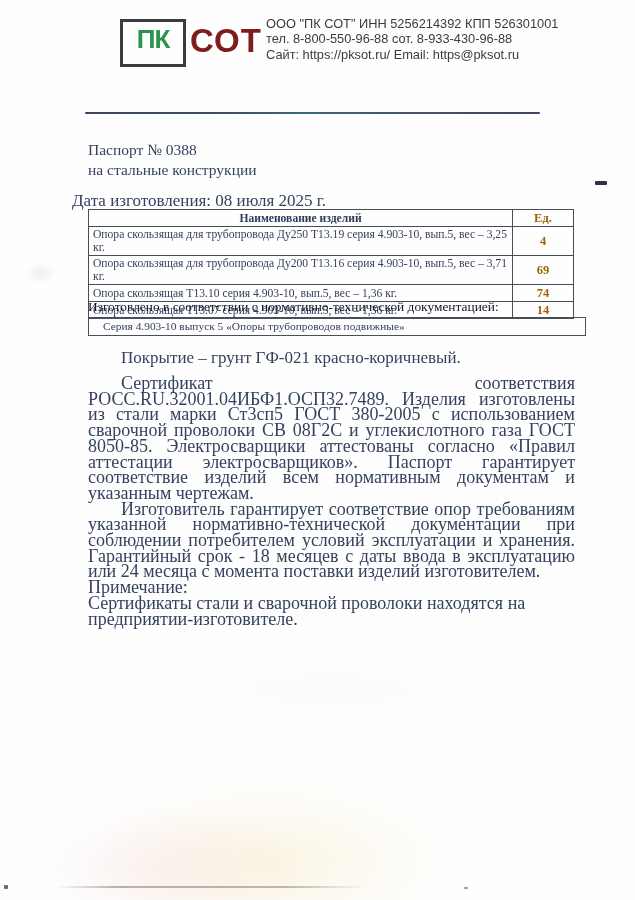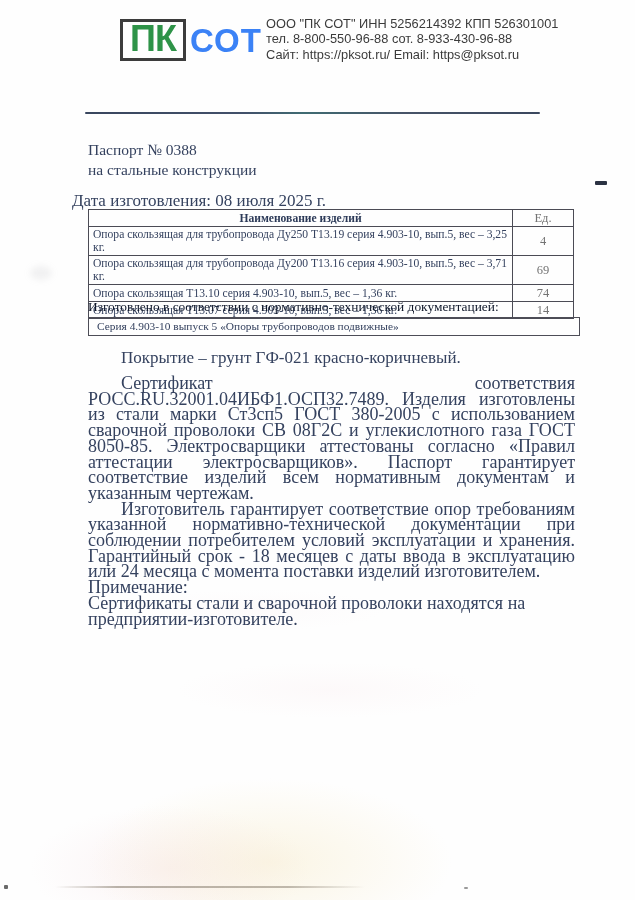--- a/index.html
+++ b/index.html
@@ -18,27 +18,27 @@
       radial-gradient(ellipse 220px 40px at 330px 690px, rgba(246,226,230,0.18), transparent 70%),
       radial-gradient(ellipse 180px 30px at 260px 610px, rgba(246,230,233,0.14), transparent 70%);
     pointer-events:none;
   }
 
   
   .logo-box{
     position:absolute;left:120px;top:19px;width:60px;height:34px;
     border:3px solid #3c3c3c;display:flex;align-items:center;justify-content:center;
     font-family:"Liberation Sans","DejaVu Sans",sans-serif;
-    font-weight:bold;font-size:36px;letter-spacing:-1px;color:#2e9348;
-    line-height:1;padding-bottom:2px;
+    font-weight:bold;font-size:26px;letter-spacing:-1px;color:#2e9348;
+    line-height:1;padding-bottom:8px;
   }
   .logo-sot{
     position:absolute;left:190px;top:24px;
     font-family:"Liberation Sans","DejaVu Sans",sans-serif;
-    font-weight:bold;font-size:33px;line-height:1;color:#3b82f6;letter-spacing:1px;
+    font-weight:bold;font-size:33px;line-height:1;color:#7f1d1d;letter-spacing:1px;
   }
   .company-info{
     position:absolute;left:266px;top:16px;width:330px;
     font-family:"Liberation Sans","DejaVu Sans",sans-serif;
     font-size:12.8px;line-height:15.4px;color:#3b3b3b;
   }
 
   
   .scan-line{
     position:absolute;left:85px;top:112px;width:455px;height:2px;
@@ -66,27 +66,27 @@
   
   table.products{
     position:absolute;left:88px;top:209px;width:486px;
     border-collapse:collapse;table-layout:fixed;
   }
   table.products th,table.products td{
     border:1px solid #4b4b55;font-size:11.6px;line-height:13px;
     padding:1px 4px;height:14px;color:#35425f;
   }
   table.products th{font-weight:bold;text-align:center;color:#2c3a58;}
-  table.products td.qty,table.products th.qty{width:52px;text-align:center;font-weight:normal;color:#737373;font-size:12.5px;}
+  table.products td.qty,table.products th.qty{width:52px;text-align:center;font-weight:bold;color:#a16207;font-size:12.5px;}
 
   .standards-intro{position:absolute;left:88px;top:299px;width:490px;font-size:13.4px;color:#0f172a;}
   .standards-box{
     position:absolute;left:88px;top:317px;width:482px;height:17px;
     border:1px solid #4d4d57;font-size:11.4px;line-height:17px;
-    padding-left:8px;color:#35425f;
+    padding-left:14px;color:#35425f;
   }
 
   .coating-line{position:absolute;left:88px;top:348px;width:487px;font-size:17px;text-indent:33px;color:#35425f;}
 
   .body-flow{position:absolute;left:88px;top:376px;width:487px;font-size:18px;line-height:15.7px;color:#35425f;}
   .body-flow p{margin:0;text-align:justify;text-indent:33px;}
   .body-flow p.noindent{text-indent:0;text-align:left;}
 </style>
 </head>
 <body>

